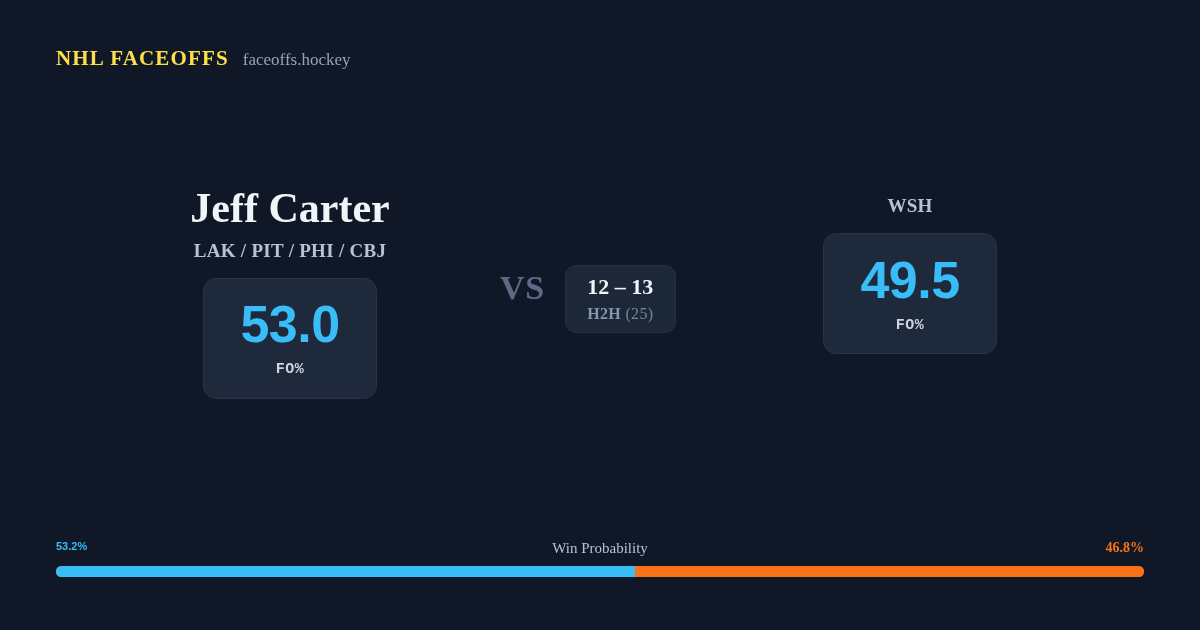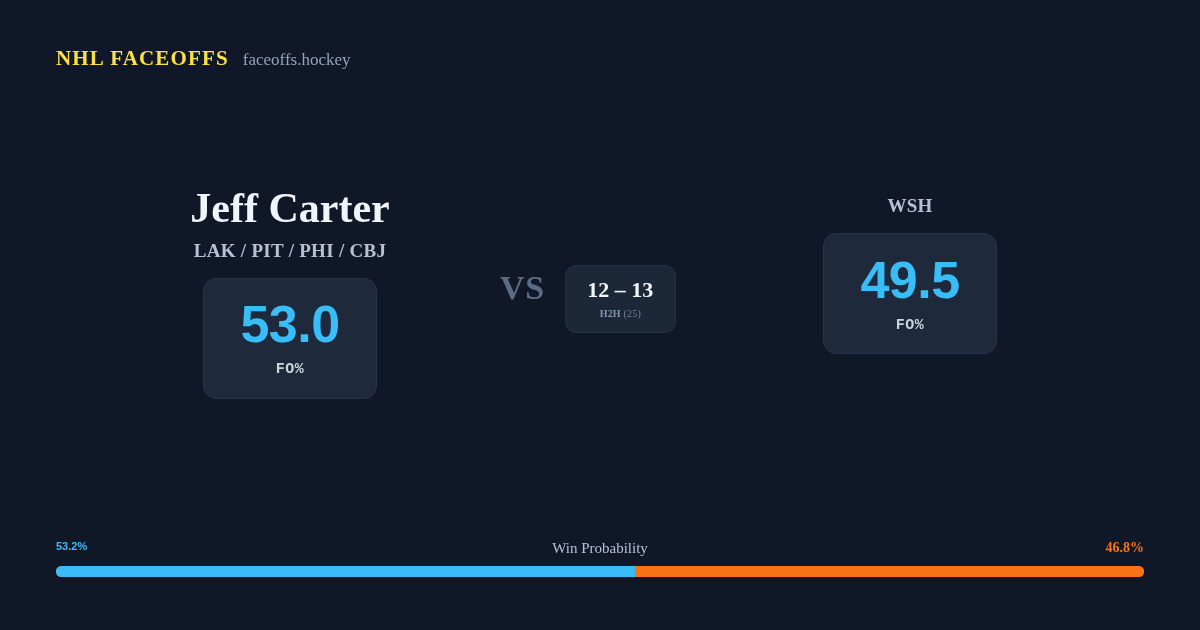--- a/index.html
+++ b/index.html
@@ -146,21 +146,21 @@
     font-weight: 700;
     font-size: 22px;
     line-height: 1;
     color: #f1f5f9;
     white-space: nowrap;
   }
   .h2h-meta {
     margin-top: 7px;
     font-family: "Liberation Serif", serif;
     font-weight: 700;
-    font-size: 10px;
+    font-size: 16px;
     letter-spacing: 0.02em;
     color: #8597ae;
     white-space: nowrap;
   }
   .h2h-meta .count {
     color: #76869d;
     font-weight: 400;
   }
 
   

